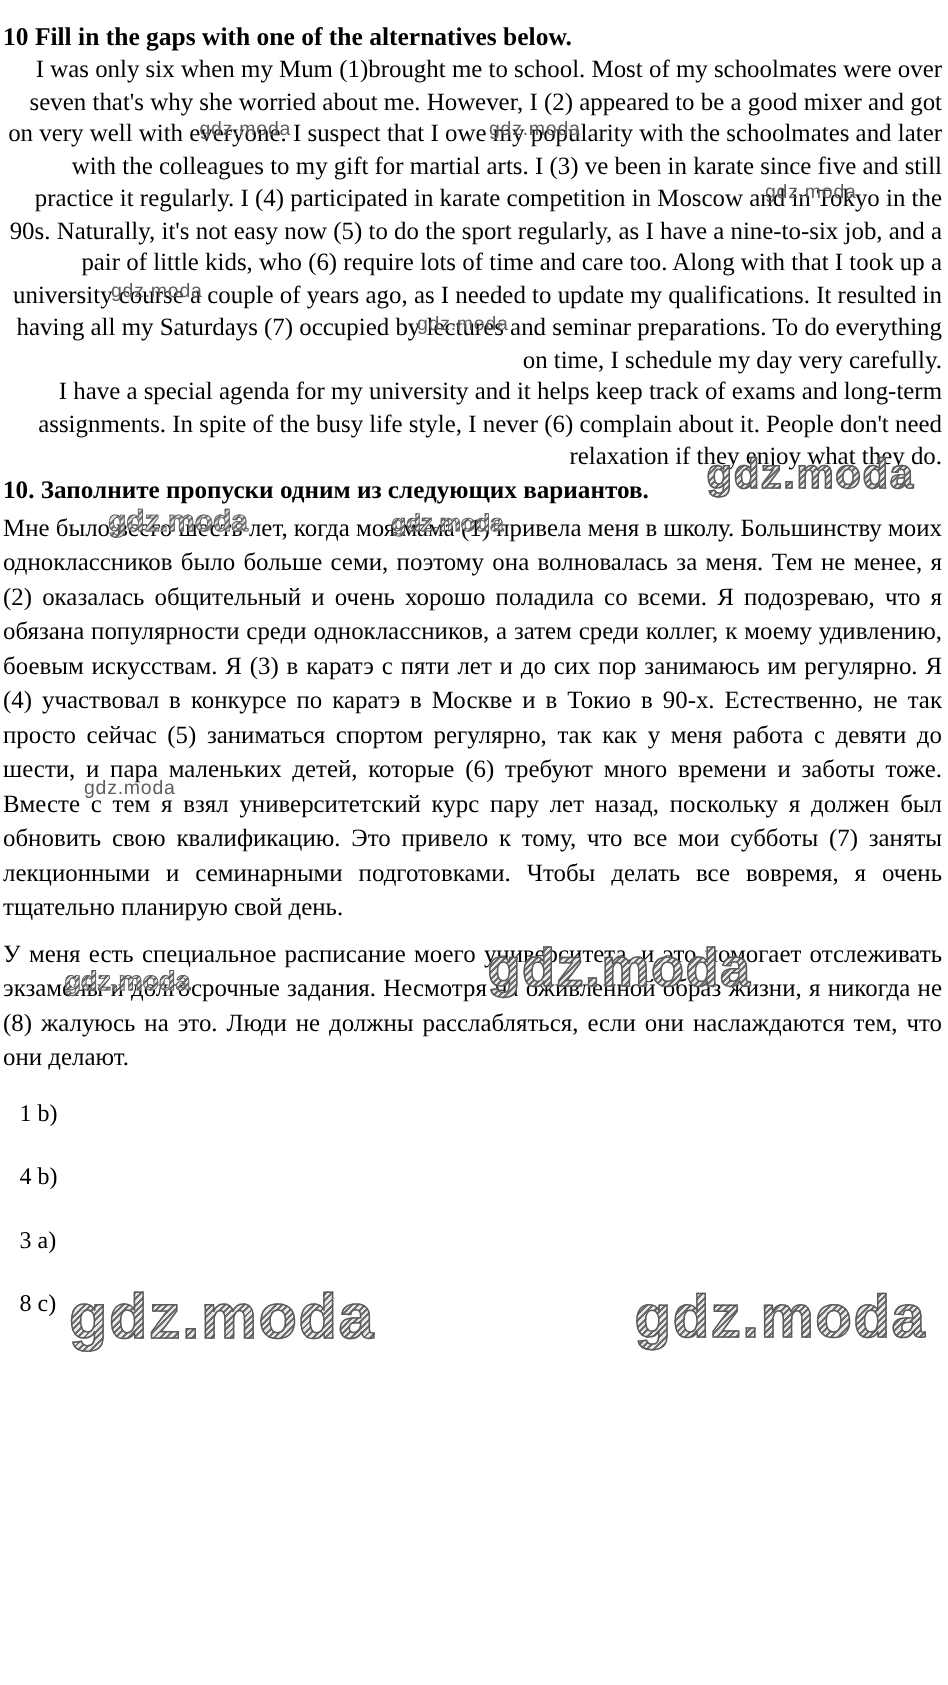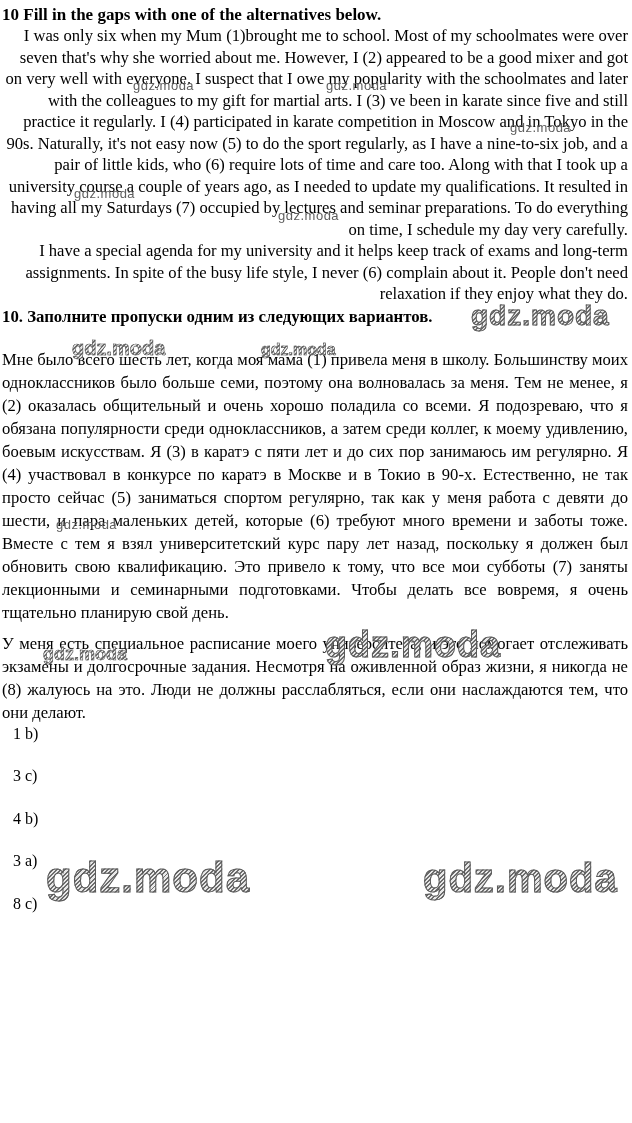--- a/index.html
+++ b/index.html
@@ -5,47 +5,48 @@
   html, body { margin: 0; padding: 0; }
   body {
     width: 632px;
     height: 1123px;
     background: #ffffff;
     color: #000000;
     font-family: "Liberation Serif", "DejaVu Serif", serif;
     position: relative;
     overflow: hidden;
   }
-  .page { padding: 4px 4px 0 2px; position: relative; }
+  .page { padding: 14px 4px 0 2px; position: relative; }
 
   .h-en {
     font-weight: bold;
     font-size: 17px;
     line-height: 21px;
   }
   .p-en {
     font-size: 16.6px;
     line-height: 21.5px;
     text-align: right;
   }
   .h-ru {
     font-weight: bold;
     font-size: 16.8px;
     line-height: 22px;
     margin-top: 1px;
-    margin-bottom: 20px;
+    margin-bottom: 2px;
   }
   .p-ru {
     font-size: 16.6px;
     line-height: 23px;
     text-align: justify;
   }
   .p-ru.second { margin-top: 8px; }
 
   .answers {
+    margin-top: 17px;
     padding-left: 11px;
   }
   .answer-item {
     font-size: 16px;
     line-height: 19px;
     margin-bottom: 23.5px;
   }
 
   
   .wm {
@@ -80,21 +81,20 @@
   <div class="h-en">10 Fill in the gaps with one of the alternatives below.</div>
   <div class="p-en">I was only six when my Mum (1)brought me to school. Most of my schoolmates were over seven that's why she worried about me. However, I (2) appeared to be a good mixer and got on very well with everyone. I suspect that I owe my popularity with the schoolmates and later with the colleagues to my gift for martial arts. I (3) ve been in karate since five and still practice it regularly. I (4) participated in karate competition in Moscow and in Tokyo in the 90s. Naturally, it's not easy now (5) to do the sport regularly, as I have a nine-to-six job, and a pair of little kids, who (6) require lots of time and care too. Along with that I took up a university course a couple of years ago, as I needed to update my qualifications. It resulted in having all my Saturdays (7) occupied by lectures and seminar preparations. To do everything on time, I schedule my day very carefully.</div>
   <div class="p-en">I have a special agenda for my university and it helps keep track of exams and long-term assignments. In spite of the busy life style, I never (6) complain about it. People don't need relaxation if they enjoy what they do.</div>
 
   <div class="h-ru">10. Заполните пропуски одним из следующих вариантов.</div>
   <div class="p-ru">Мне было всего шесть лет, когда моя мама (1) привела меня в школу. Большинству моих одноклассников было больше семи, поэтому она волновалась за меня. Тем не менее, я (2) оказалась общительный и очень хорошо поладила со всеми. Я подозреваю, что я обязана популярности среди одноклассников, а затем среди коллег, к моему удивлению, боевым искусствам. Я (3) в каратэ с пяти лет и до сих пор занимаюсь им регулярно. Я (4) участвовал в конкурсе по каратэ в Москве и в Токио в 90-х. Естественно, не так просто сейчас (5) заниматься спортом регулярно, так как у меня работа с девяти до шести, и пара маленьких детей, которые (6) требуют много времени и заботы тоже. Вместе с тем я взял университетский курс пару лет назад, поскольку я должен был обновить свою квалификацию. Это привело к тому, что все мои субботы (7) заняты лекционными и семинарными подготовками. Чтобы делать все вовремя, я очень тщательно планирую свой день.</div>
   <div class="p-ru second">У меня есть специальное расписание моего университета, и это помогает отслеживать экзамены и долгосрочные задания. Несмотря на оживленной образ жизни, я никогда не (8) жалуюсь на это. Люди не должны расслабляться, если они наслаждаются тем, что они делают.</div>
 
   <div class="answers">
     <div class="answer-item">1 b)</div>
-    <div class="answer-item">3 c)</div>
     <div class="answer-item">4 b)</div>
     <div class="answer-item">3 a)</div>
     <div class="answer-item">8 c)</div>
   </div>
 
 </div>
 
 <span class="wm wm-sm" style="left:133px; top:78px;">gdz.moda</span>
 <span class="wm wm-sm" style="left:326px; top:78px;">gdz.moda</span>
 <span class="wm wm-sm" style="left:510px; top:120px;">gdz.moda</span>

